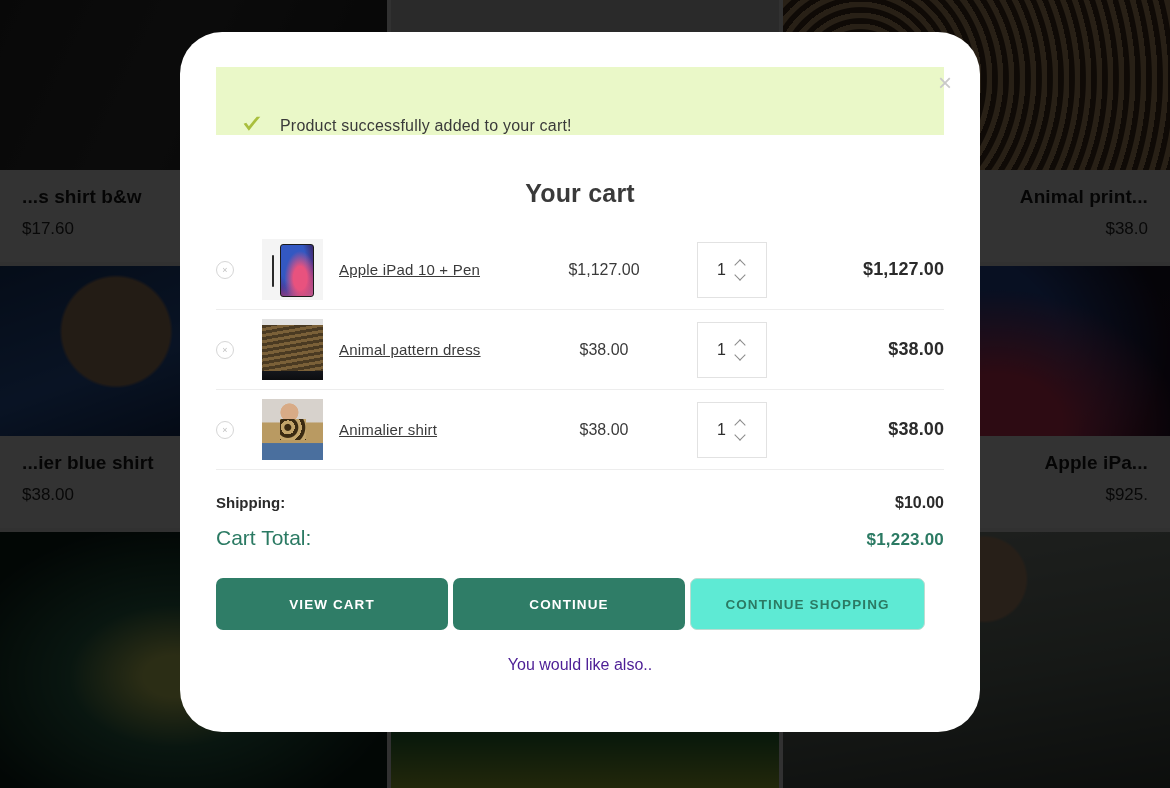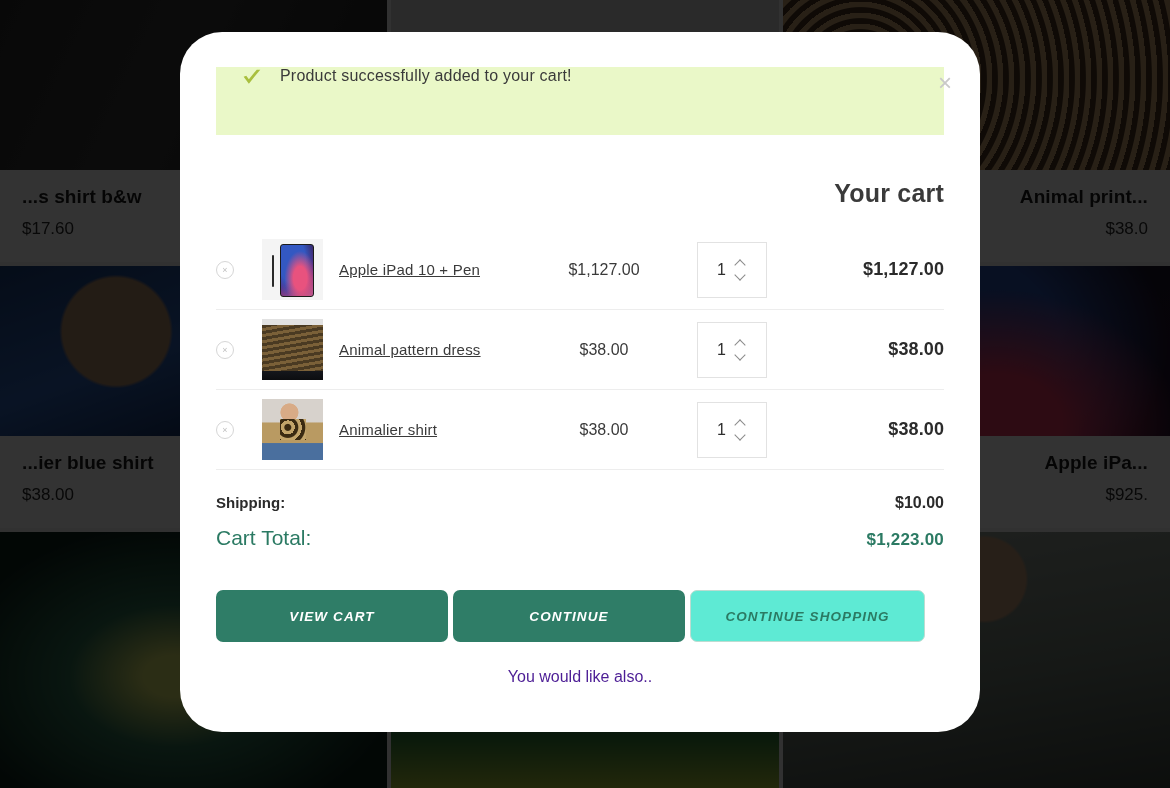--- a/index.html
+++ b/index.html
@@ -149,34 +149,34 @@
 
   #modal-inner {
     padding: 35px 36px 0 36px;
   }
 
   
   #success-banner {
     background: #eaf8c8;
     height: 68px;
     display: flex;
-    align-items: flex-start;
+    align-items: flex-end;
     padding: 0 25px;
     gap: 18px;
   }
   #check-icon { width: 21px; height: 21px; display: block; }
   #success-text {
     font-size: 16px;
     color: #3a3a3a;
     letter-spacing: 0.2px;
   }
 
   
   #cart-title {
-    text-align: right;
+    text-align: center;
     font-size: 25px;
     font-weight: bold;
     color: #3a3a3a;
     margin-top: 44px;
     letter-spacing: 0.2px;
   }
 
   
   #cart-rows { margin-top: 22px; }
 
@@ -342,22 +342,21 @@
   .total-line.shipping { margin-bottom: 14px; }
   .ship-label { font-size: 15px; font-weight: bold; color: #2b2b2b; text-align: right; }
   .ship-value { font-size: 16px; font-weight: bold; color: #2b2b2b; }
   .cart-total-label { font-size: 21px; font-weight: normal; color: #2b7a63; }
   .cart-total-value { font-size: 17px; font-weight: bold; color: #2b7a63; letter-spacing: 0.2px; }
 
   
   #actions {
     display: flex;
     gap: 5px;
-    margin-top: 40px;
-    font-style: italic;
+    margin-top: 28px;
   }
   .btn {
     height: 52px;
     border-radius: 7px;
     display: flex;
     align-items: center;
     justify-content: center;
     font-size: 13.5px;
     font-weight: bold;
     letter-spacing: 1.1px;

